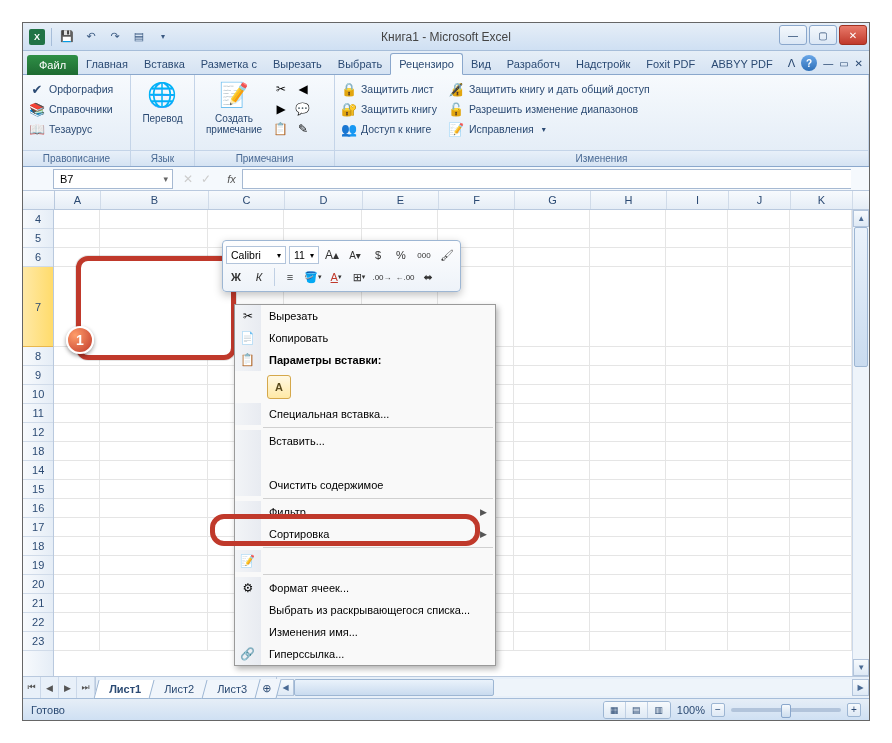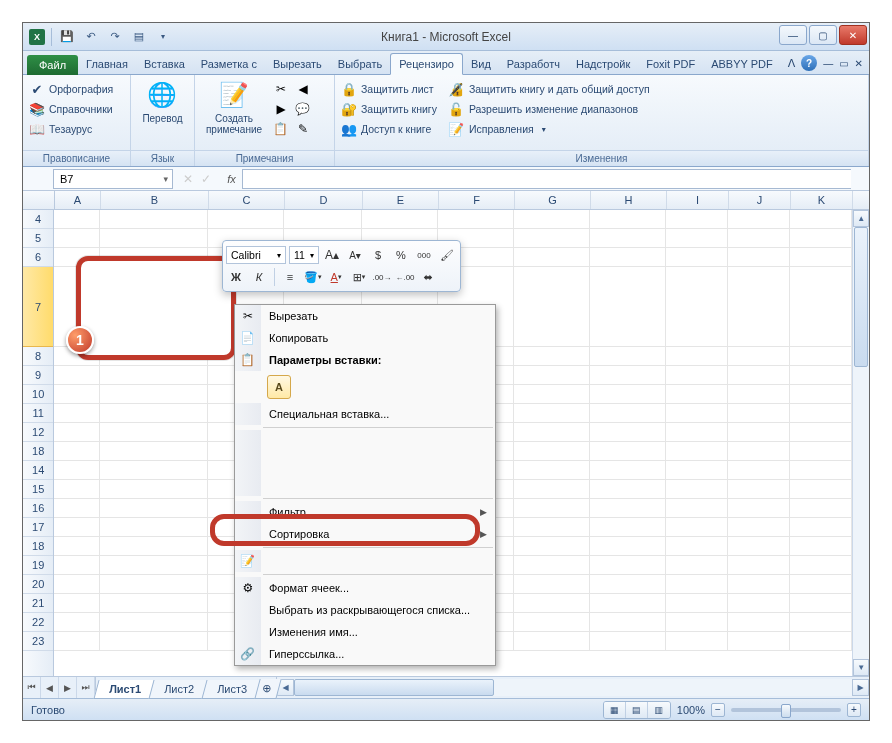--- a/index.html
+++ b/index.html
@@ -668,26 +668,28 @@
   <div class="ctx-paste-opts">
         <div class="paste-opt">A</div>
       </div>
   <div class="ctx-item">
         <div class="ctx-icon-col"></div>
         <div class="ctx-label">Специальная вставка...</div>
       </div>
   <div class="ctx-sep"></div>
   <div class="ctx-item">
         <div class="ctx-icon-col"></div>
+        <div class="ctx-label">Вставить...</div>
       </div>
   <div class="ctx-item">
         <div class="ctx-icon-col"></div>
       </div>
   <div class="ctx-item">
         <div class="ctx-icon-col"></div>
+        <div class="ctx-label">Очистить содержимое</div>
       </div>
   <div class="ctx-sep"></div>
   <div class="ctx-item">
         <div class="ctx-icon-col"></div>
         <div class="ctx-label">Фильтр</div>
         <div class="ctx-arrow">▶</div>
       </div>
   <div class="ctx-item">
         <div class="ctx-icon-col"></div>
         <div class="ctx-label">Сортировка</div>

